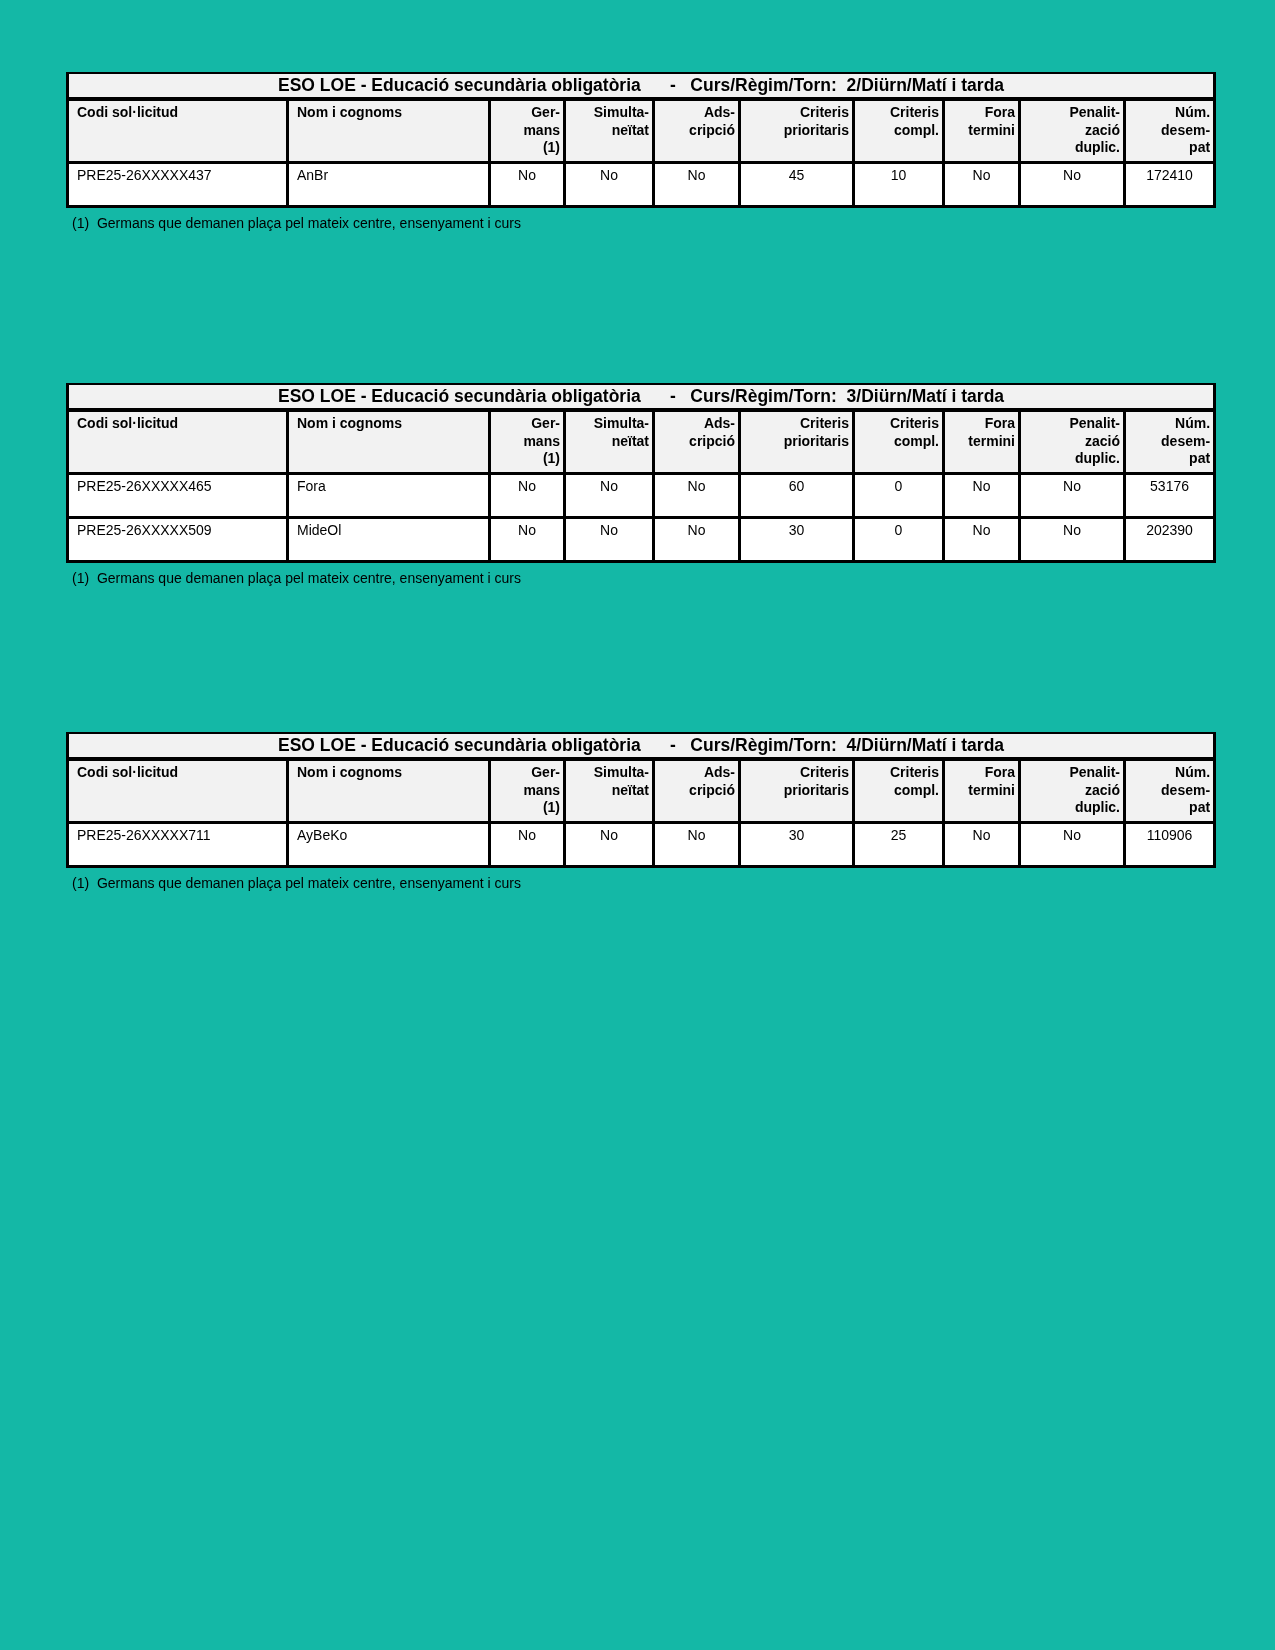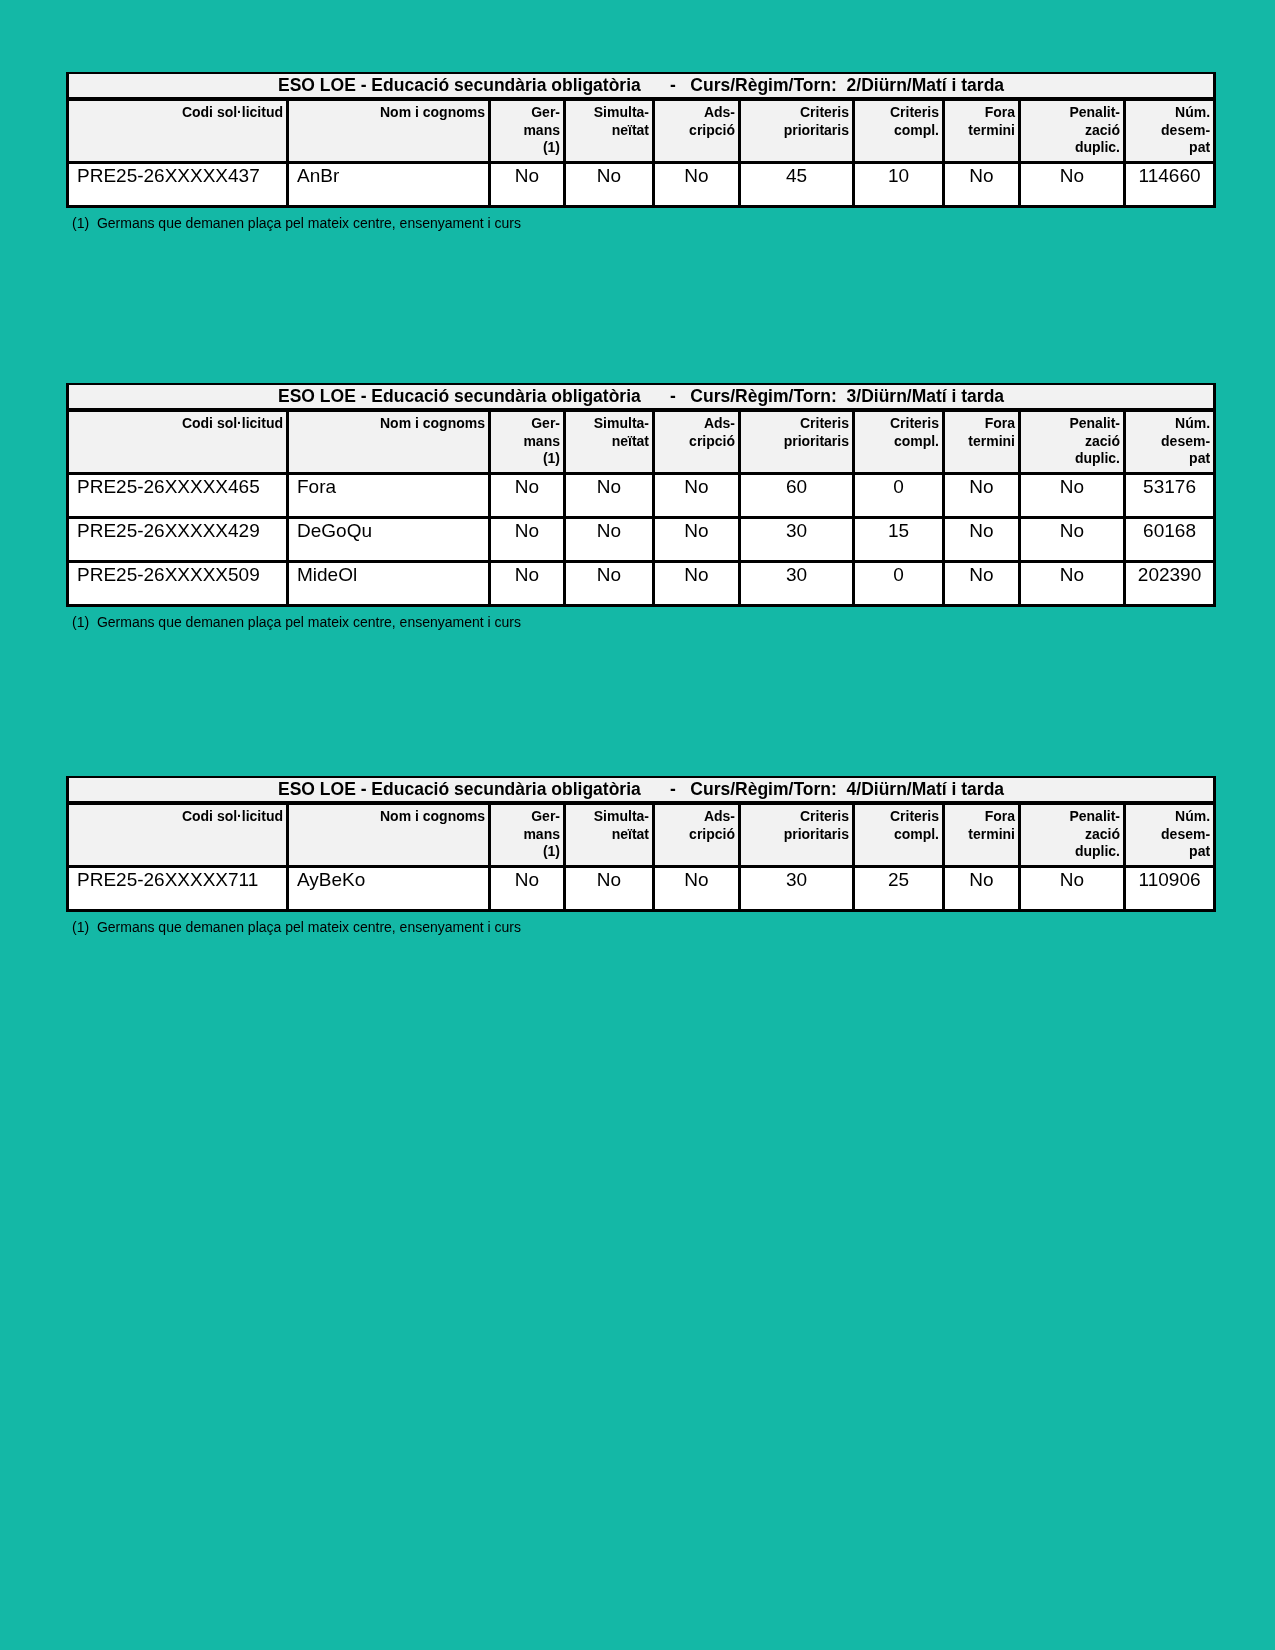--- a/index.html
+++ b/index.html
@@ -57,25 +57,25 @@
     border: 3px solid #000;
     font-weight: bold;
     font-size: 14px;
     line-height: 17.5px;
     vertical-align: top;
     text-align: right;
     white-space: pre-line;
     height: 55px;
     padding: 3px 3px 2px 3px;
   }
-  th.hdr.left { text-align: right; padding-left: 8px; }
+  th.hdr.left { text-align: left; padding-left: 8px; }
 
   td.cell {
     border: 3px solid #000;
-    font-size: 19px;
+    font-size: 14px;
     line-height: 19px;
     vertical-align: top;
     text-align: center;
     height: 37px;
     padding: 2px 3px;
     background: #ffffff;
   }
   td.cell.left { text-align: left; padding-left: 8px; }
   tr.gray-sep td { border-top: 3px solid #8c8c8c; }
 
@@ -138,21 +138,21 @@
           <tr>
             <td class="cell left">PRE25-26XXXXX437</td>
             <td class="cell left">AnBr</td>
             <td class="cell">No</td>
             <td class="cell">No</td>
             <td class="cell">No</td>
             <td class="cell">45</td>
             <td class="cell">10</td>
             <td class="cell">No</td>
             <td class="cell">No</td>
-            <td class="cell">114660</td>
+            <td class="cell">172410</td>
           </tr>
         </tbody>
       </table>
       <p class="footnote">(1)  Germans que demanen plaça pel mateix centre, ensenyament i curs</p>
     </section>
 
     <section class="table-block block-2">
       <table class="doc-table">
         <colgroup>
           <col class="c0">
@@ -200,32 +200,20 @@
             <td class="cell left">Fora</td>
             <td class="cell">No</td>
             <td class="cell">No</td>
             <td class="cell">No</td>
             <td class="cell">60</td>
             <td class="cell">0</td>
             <td class="cell">No</td>
             <td class="cell">No</td>
             <td class="cell">53176</td>
           </tr>
-          <tr>
-            <td class="cell left">PRE25-26XXXXX429</td>
-            <td class="cell left">DeGoQu</td>
-            <td class="cell">No</td>
-            <td class="cell">No</td>
-            <td class="cell">No</td>
-            <td class="cell">30</td>
-            <td class="cell">15</td>
-            <td class="cell">No</td>
-            <td class="cell">No</td>
-            <td class="cell">60168</td>
-          </tr>
           <tr class="gray-sep">
             <td class="cell left">PRE25-26XXXXX509</td>
             <td class="cell left">MideOl</td>
             <td class="cell">No</td>
             <td class="cell">No</td>
             <td class="cell">No</td>
             <td class="cell">30</td>
             <td class="cell">0</td>
             <td class="cell">No</td>
             <td class="cell">No</td>

